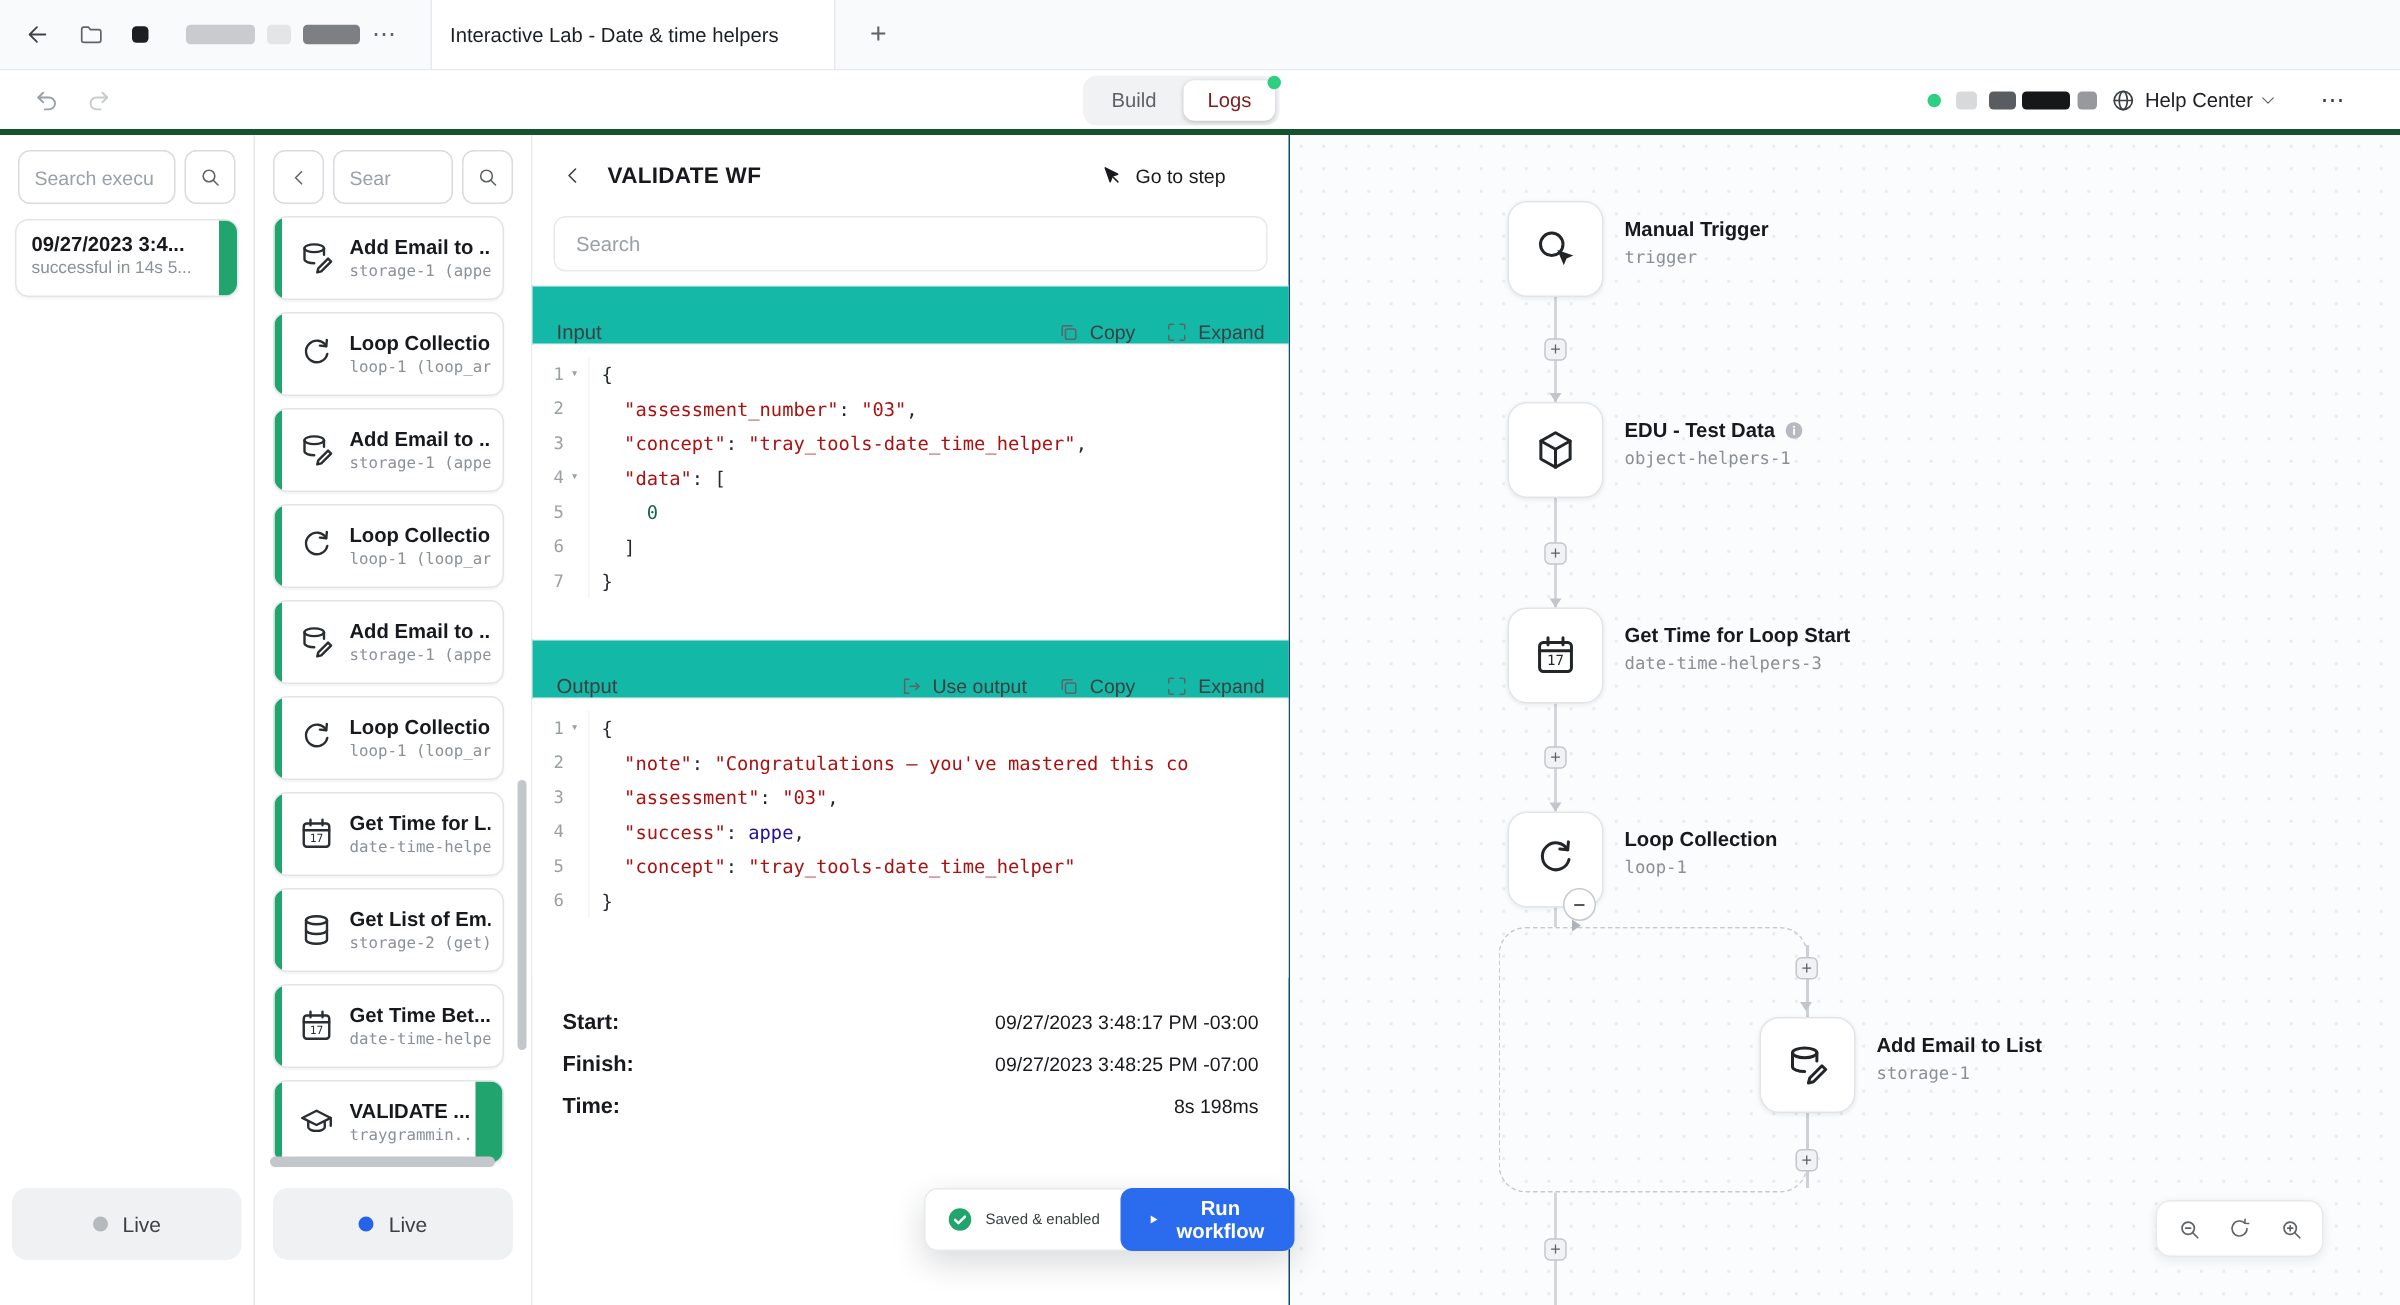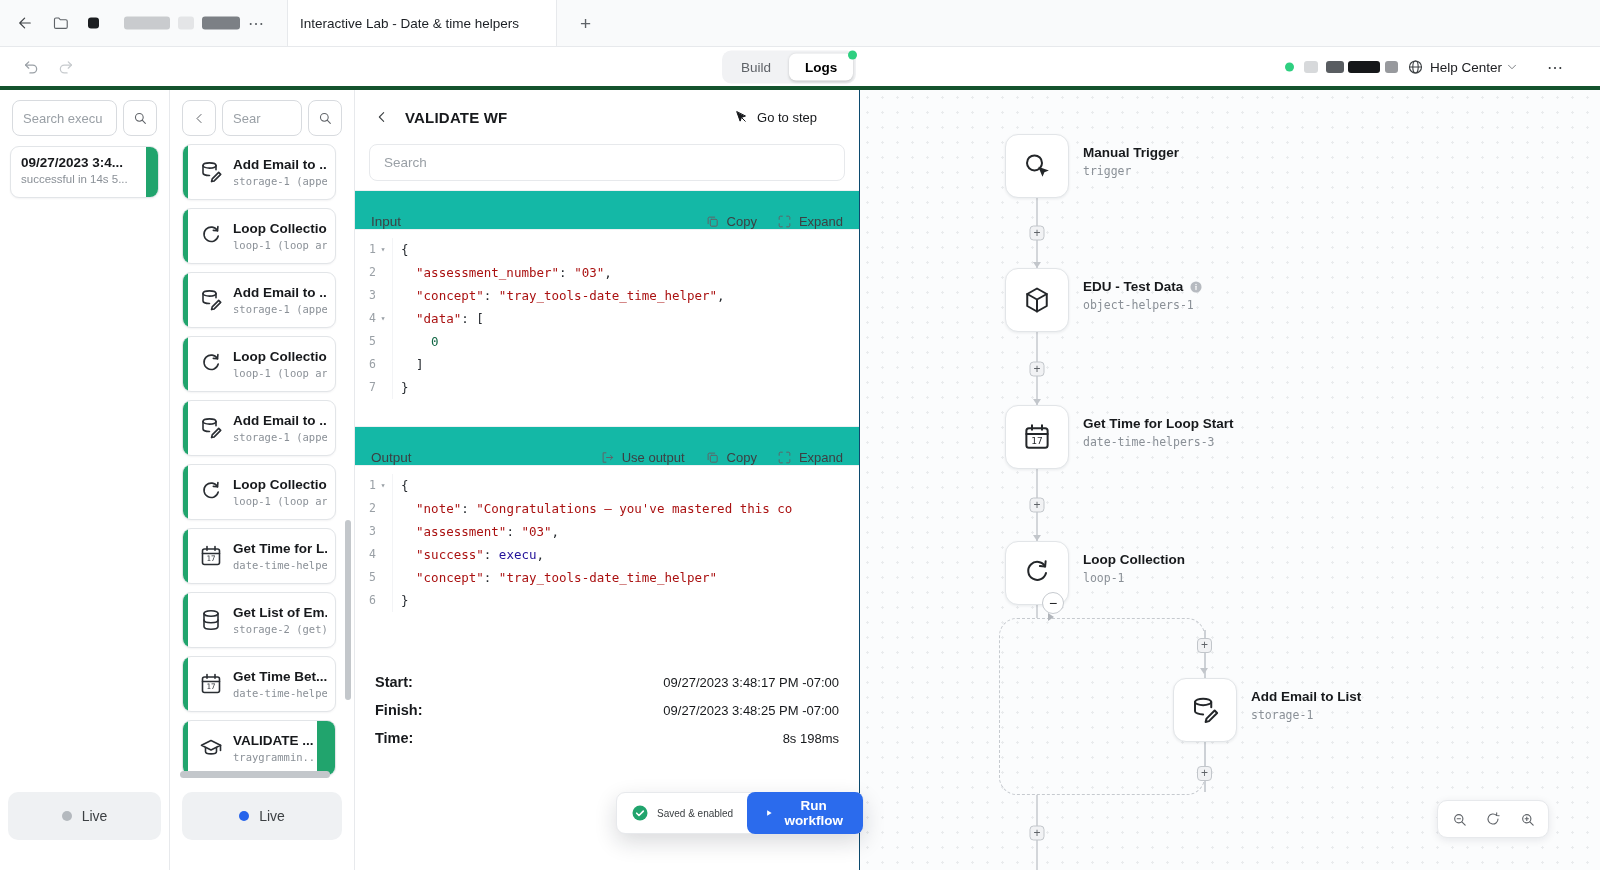--- a/index.html
+++ b/index.html
@@ -15,21 +15,21 @@
 .rb{height:13px;border-radius:3px;background:#c9cbce;display:inline-block}
 .tdots{font-size:16px;color:#5f6368;letter-spacing:1px}
 .tplus{font-size:19px;color:#5f6368;line-height:1}
 .tab{top:0;transform:none;height:100%;left:287px;width:270px;background:#fff;border-left:1px solid #e7e9ec;border-right:1px solid #e7e9ec;display:flex;align-items:center;padding:0 12px;font-size:13.5px;color:#1b1f24;white-space:nowrap;overflow:hidden}
 
 
 .toolbar{position:relative;height:43px;background:#fff;border-bottom:4px solid #14532d}
 .toolbar>*{position:absolute;top:50%;transform:translateY(-50%)}
 .seg{left:722px;height:33px;background:#f1f2f4;border-radius:9px;display:flex;align-items:center;padding:3px;gap:2px}
 .seg-item{height:27px;padding:0 16px;display:flex;align-items:center;font-size:13.5px;color:#5f6368;border-radius:7px;cursor:pointer}
-.seg-item.active{background:#fff;color:#000000;font-weight:700;box-shadow:0 1px 3px rgba(0,0,0,.18);position:relative}
+.seg-item.active{background:#fff;color:#7f1d1d;font-weight:400;box-shadow:0 1px 3px rgba(0,0,0,.18);position:relative}
 .seg-dot{position:absolute;top:-3px;right:-4px;width:9px;height:9px;border-radius:50%;background:var(--green-bright,#2ecf80)}
 .dot-green{width:9px;height:9px;border-radius:50%;background:var(--green-bright,#2ecf80)}
 .rb2{height:12px;border-radius:3px;display:inline-block}
 .help{font-size:13.5px;color:#202124;white-space:nowrap;cursor:pointer}
 .tbdots{font-size:16px;color:#3c4043;letter-spacing:1px;cursor:pointer}
 
 
 .main{display:flex;height:780px}
 .panel-a{width:170px;border-right:1px solid #e7e9ec;position:relative;background:#fff;z-index:2}
 .panel-b{width:185px;border-right:1px solid #e7e9ec;position:relative;background:#fff;z-index:2}
@@ -501,28 +501,28 @@
             <svg class="icon" width="15" height="15">
               <use href="#i-expand"></use>
             </svg>
             <span>Expand</span>
           </span>
       </div>
       <div class="code-area output-code">
           <div class="code-line"><span class="cl-gutter"><span class="cl-num">1</span><span class="cl-fold">▾</span></span><span class="cl-text"><span class="tok-p">{</span></span></div>
           <div class="code-line"><span class="cl-gutter"><span class="cl-num">2</span><span class="cl-fold"></span></span><span class="cl-text"><span class="tok-p">  </span><span class="tok-s">"note"</span><span class="tok-p">: </span><span class="tok-s">"Congratulations — you've mastered this co</span></span></div>
           <div class="code-line"><span class="cl-gutter"><span class="cl-num">3</span><span class="cl-fold"></span></span><span class="cl-text"><span class="tok-p">  </span><span class="tok-s">"assessment"</span><span class="tok-p">: </span><span class="tok-s">"03"</span><span class="tok-p">,</span></span></div>
-          <div class="code-line"><span class="cl-gutter"><span class="cl-num">4</span><span class="cl-fold"></span></span><span class="cl-text"><span class="tok-p">  </span><span class="tok-s">"success"</span><span class="tok-p">: </span><span class="tok-a">execu</span><span class="tok-p">,</span></span></div>
+          <div class="code-line"><span class="cl-gutter"><span class="cl-num">4</span><span class="cl-fold"></span></span><span class="cl-text"><span class="tok-p">  </span><span class="tok-s">"success"</span><span class="tok-p">: </span><span class="tok-a">appe</span><span class="tok-p">,</span></span></div>
           <div class="code-line"><span class="cl-gutter"><span class="cl-num">5</span><span class="cl-fold"></span></span><span class="cl-text"><span class="tok-p">  </span><span class="tok-s">"concept"</span><span class="tok-p">: </span><span class="tok-s">"tray_tools-date_time_helper"</span></span></div>
           <div class="code-line"><span class="cl-gutter"><span class="cl-num">6</span><span class="cl-fold"></span></span><span class="cl-text"><span class="tok-p">}</span></span></div>
         </div>
       <div class="meta">
         <div class="meta-row">
             <span class="meta-label">Start:</span>
-            <span class="meta-value">09/27/2023 3:48:17 PM -07:00</span>
+            <span class="meta-value">09/27/2023 3:48:17 PM -03:00</span>
           </div>
         <div class="meta-row">
             <span class="meta-label">Finish:</span>
             <span class="meta-value">09/27/2023 3:48:25 PM -07:00</span>
           </div>
         <div class="meta-row">
             <span class="meta-label">Time:</span>
             <span class="meta-value">8s 198ms</span>
           </div>
       </div>

